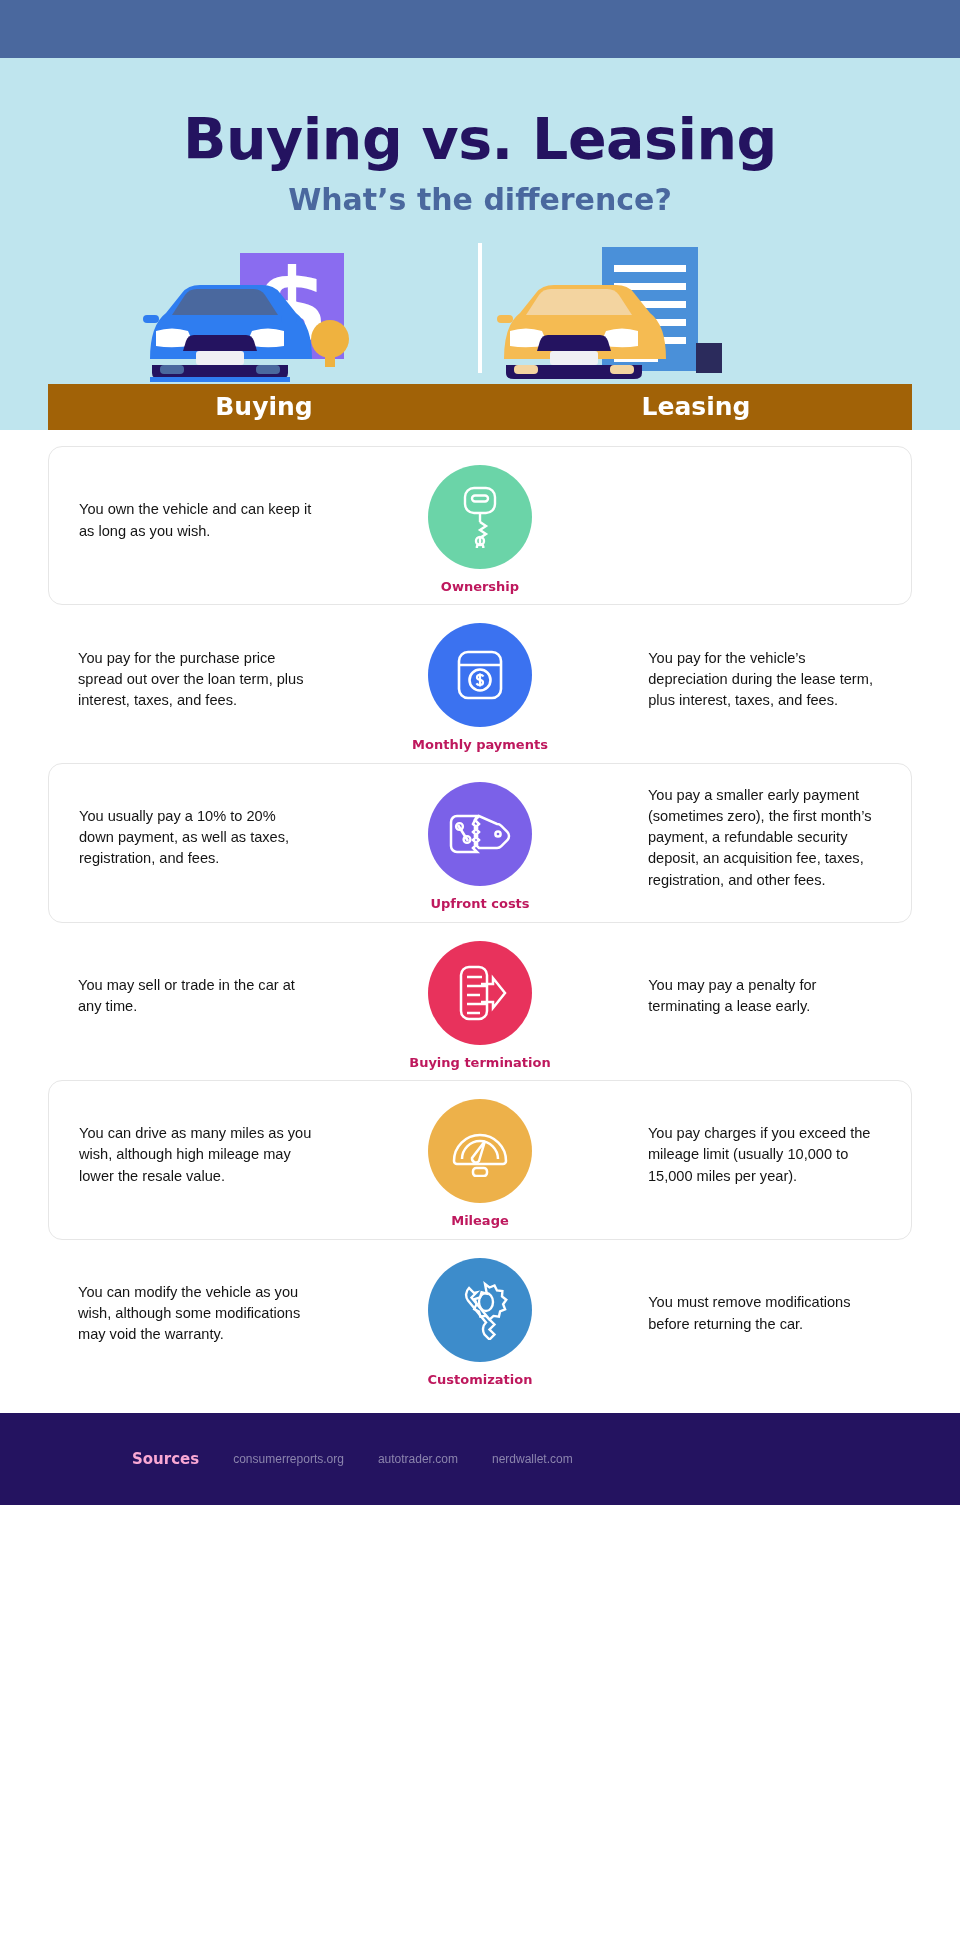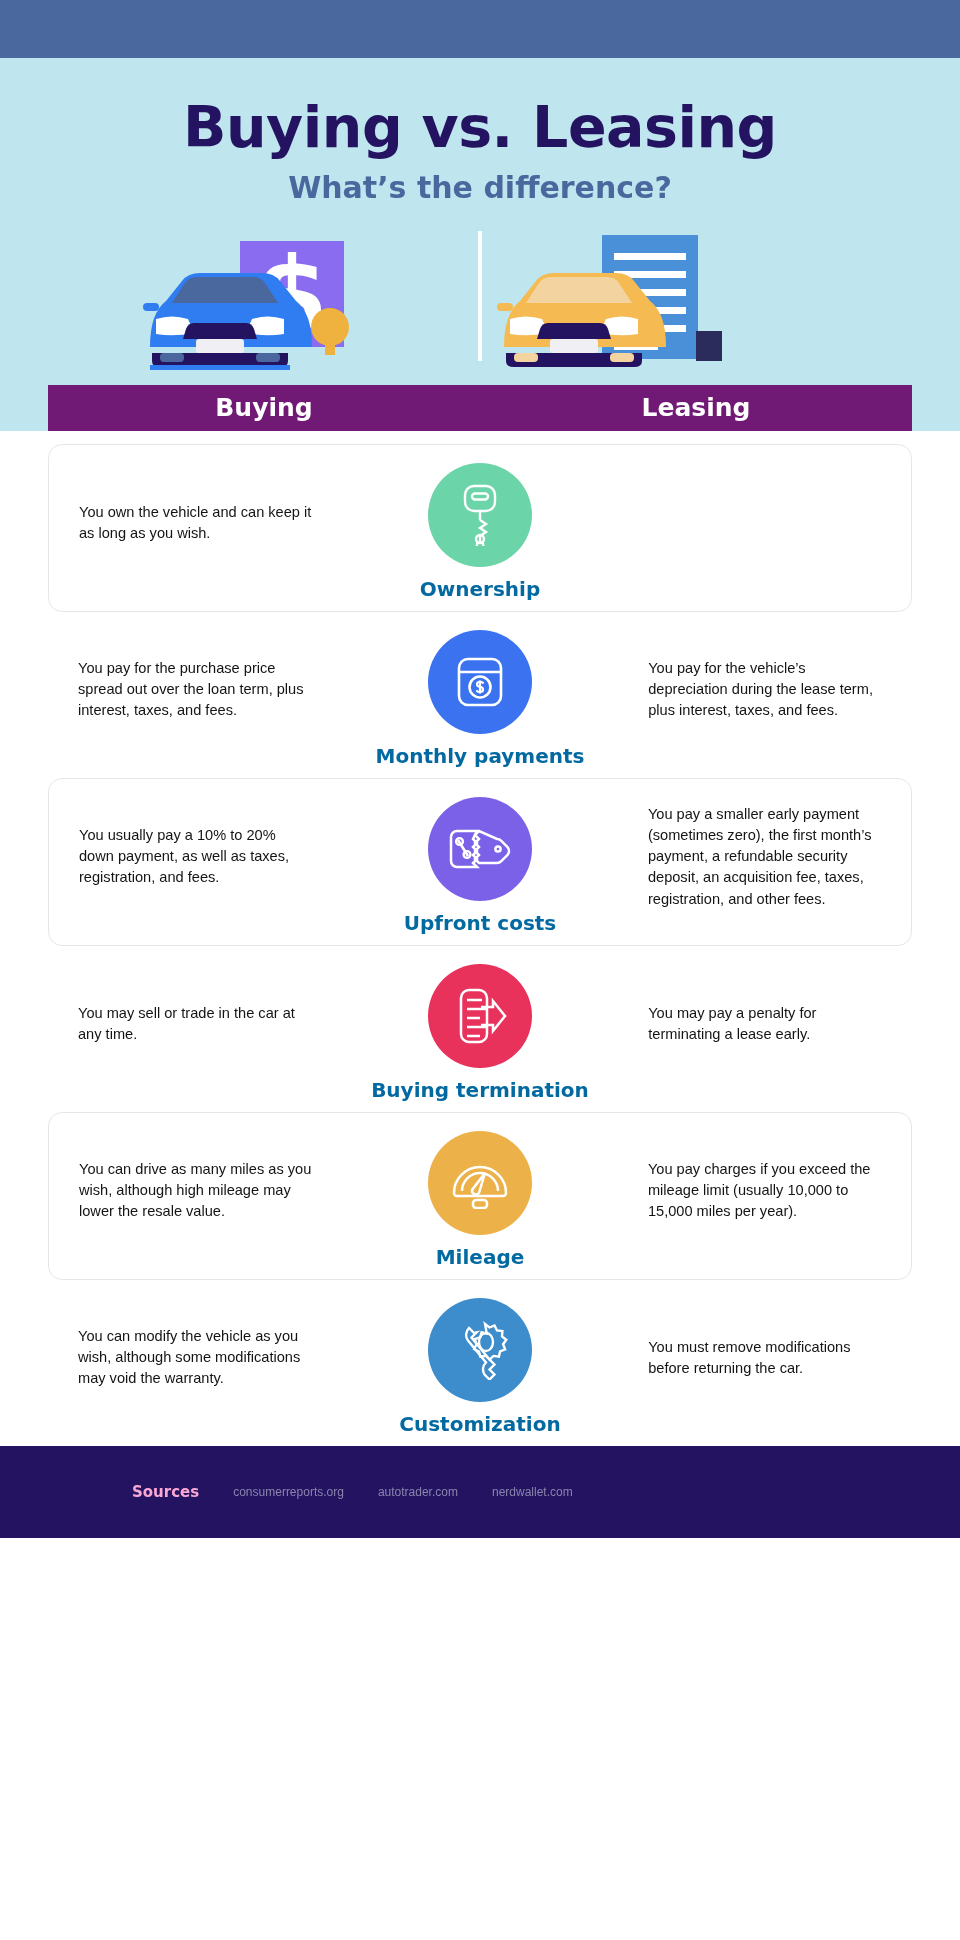--- a/index.html
+++ b/index.html
@@ -31,20 +31,21 @@
     position: relative;
   }
   .hero-title {
     text-align: center;
     color: #241360;
     font-size: 57px;
     font-weight: 800;
     letter-spacing: -0.5px;
     line-height: 1.05;
     font-family: "DejaVu Sans", sans-serif;
+    margin-top: 12px;
   }
   .hero-sub {
     text-align: center;
     color: #4a689e;
     font-size: 30px;
     font-weight: 700;
     margin-top: 12px;
     font-family: "DejaVu Sans", sans-serif;
   }
 
@@ -68,37 +69,37 @@
     background: #ffffff;
     transform: translateX(-50%);
     z-index: 4;
   }
   .illus-inner { position: absolute; bottom: 0; width: 100%; height: 145px; }
 
   
   .band {
     position: relative;
     z-index: 6;
-    margin: 13px 48px;
+    margin: 0 48px;
     height: 46px;
-    background: #701a75;
+    background: #a16207;
     display: flex;
     align-items: center;
   }
   .band-cell {
     width: 50%;
     text-align: center;
     color: #ffffff;
     font-size: 25px;
     font-weight: 800;
     font-family: "DejaVu Sans", sans-serif;
   }
 
   
-  .rows { padding: 0 48px; background:#ffffff; }
+  .rows { padding: 16px 48px; background:#ffffff; }
   .row {
     position: relative;
     display: flex;
     align-items: flex-start;
     padding: 18px 0 10px 0;
     min-height: 148px;
   }
   .row.boxed {
     border: 1px solid #e6e6e6;
     border-radius: 14px;
@@ -126,22 +127,22 @@
     border-radius: 50%;
     display: flex;
     align-items: center;
     justify-content: center;
     flex: 0 0 auto;
   }
   .bubble svg { display: block; }
   .cat-label {
     margin-top: 10px;
     text-align: center;
-    color: #0369a1;
-    font-size: 20px;
+    color: #be185d;
+    font-size: 13px;
     font-weight: 800;
     line-height: 1.2;
     font-family: "DejaVu Sans", sans-serif;
   }
 
   
   .row .col { align-self: center; margin-top: -18px; }
 
   
   .footer {

